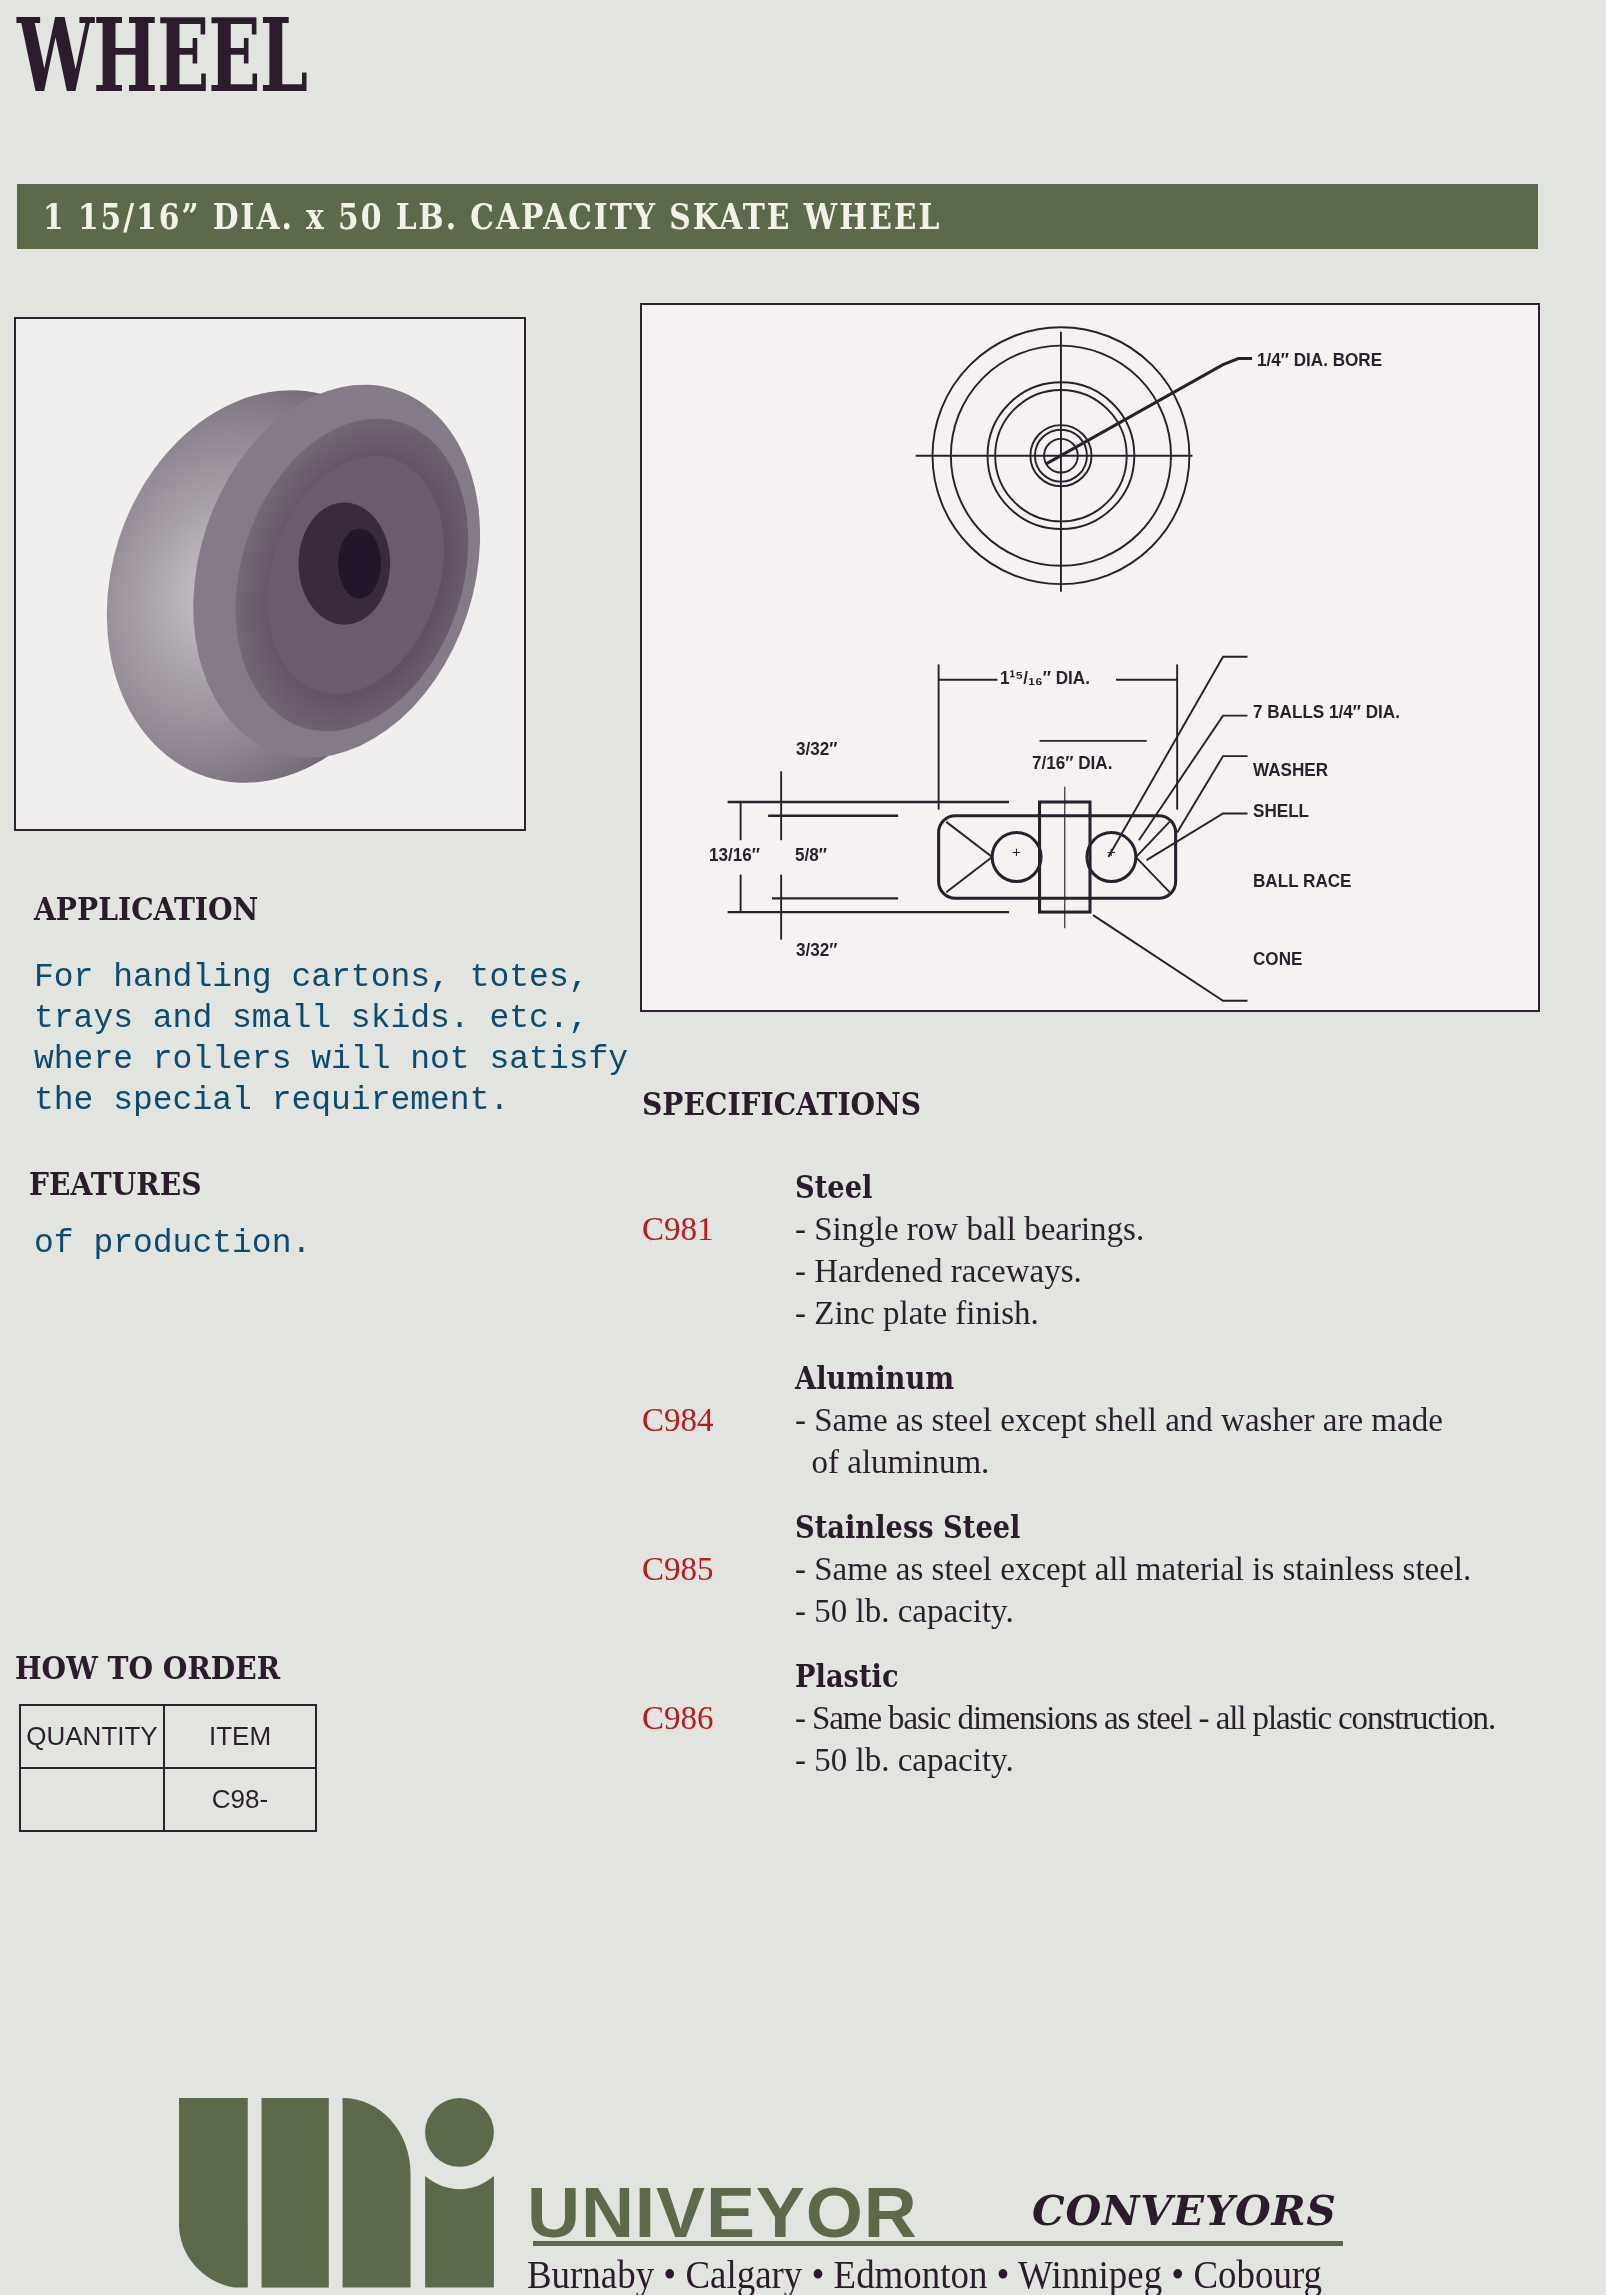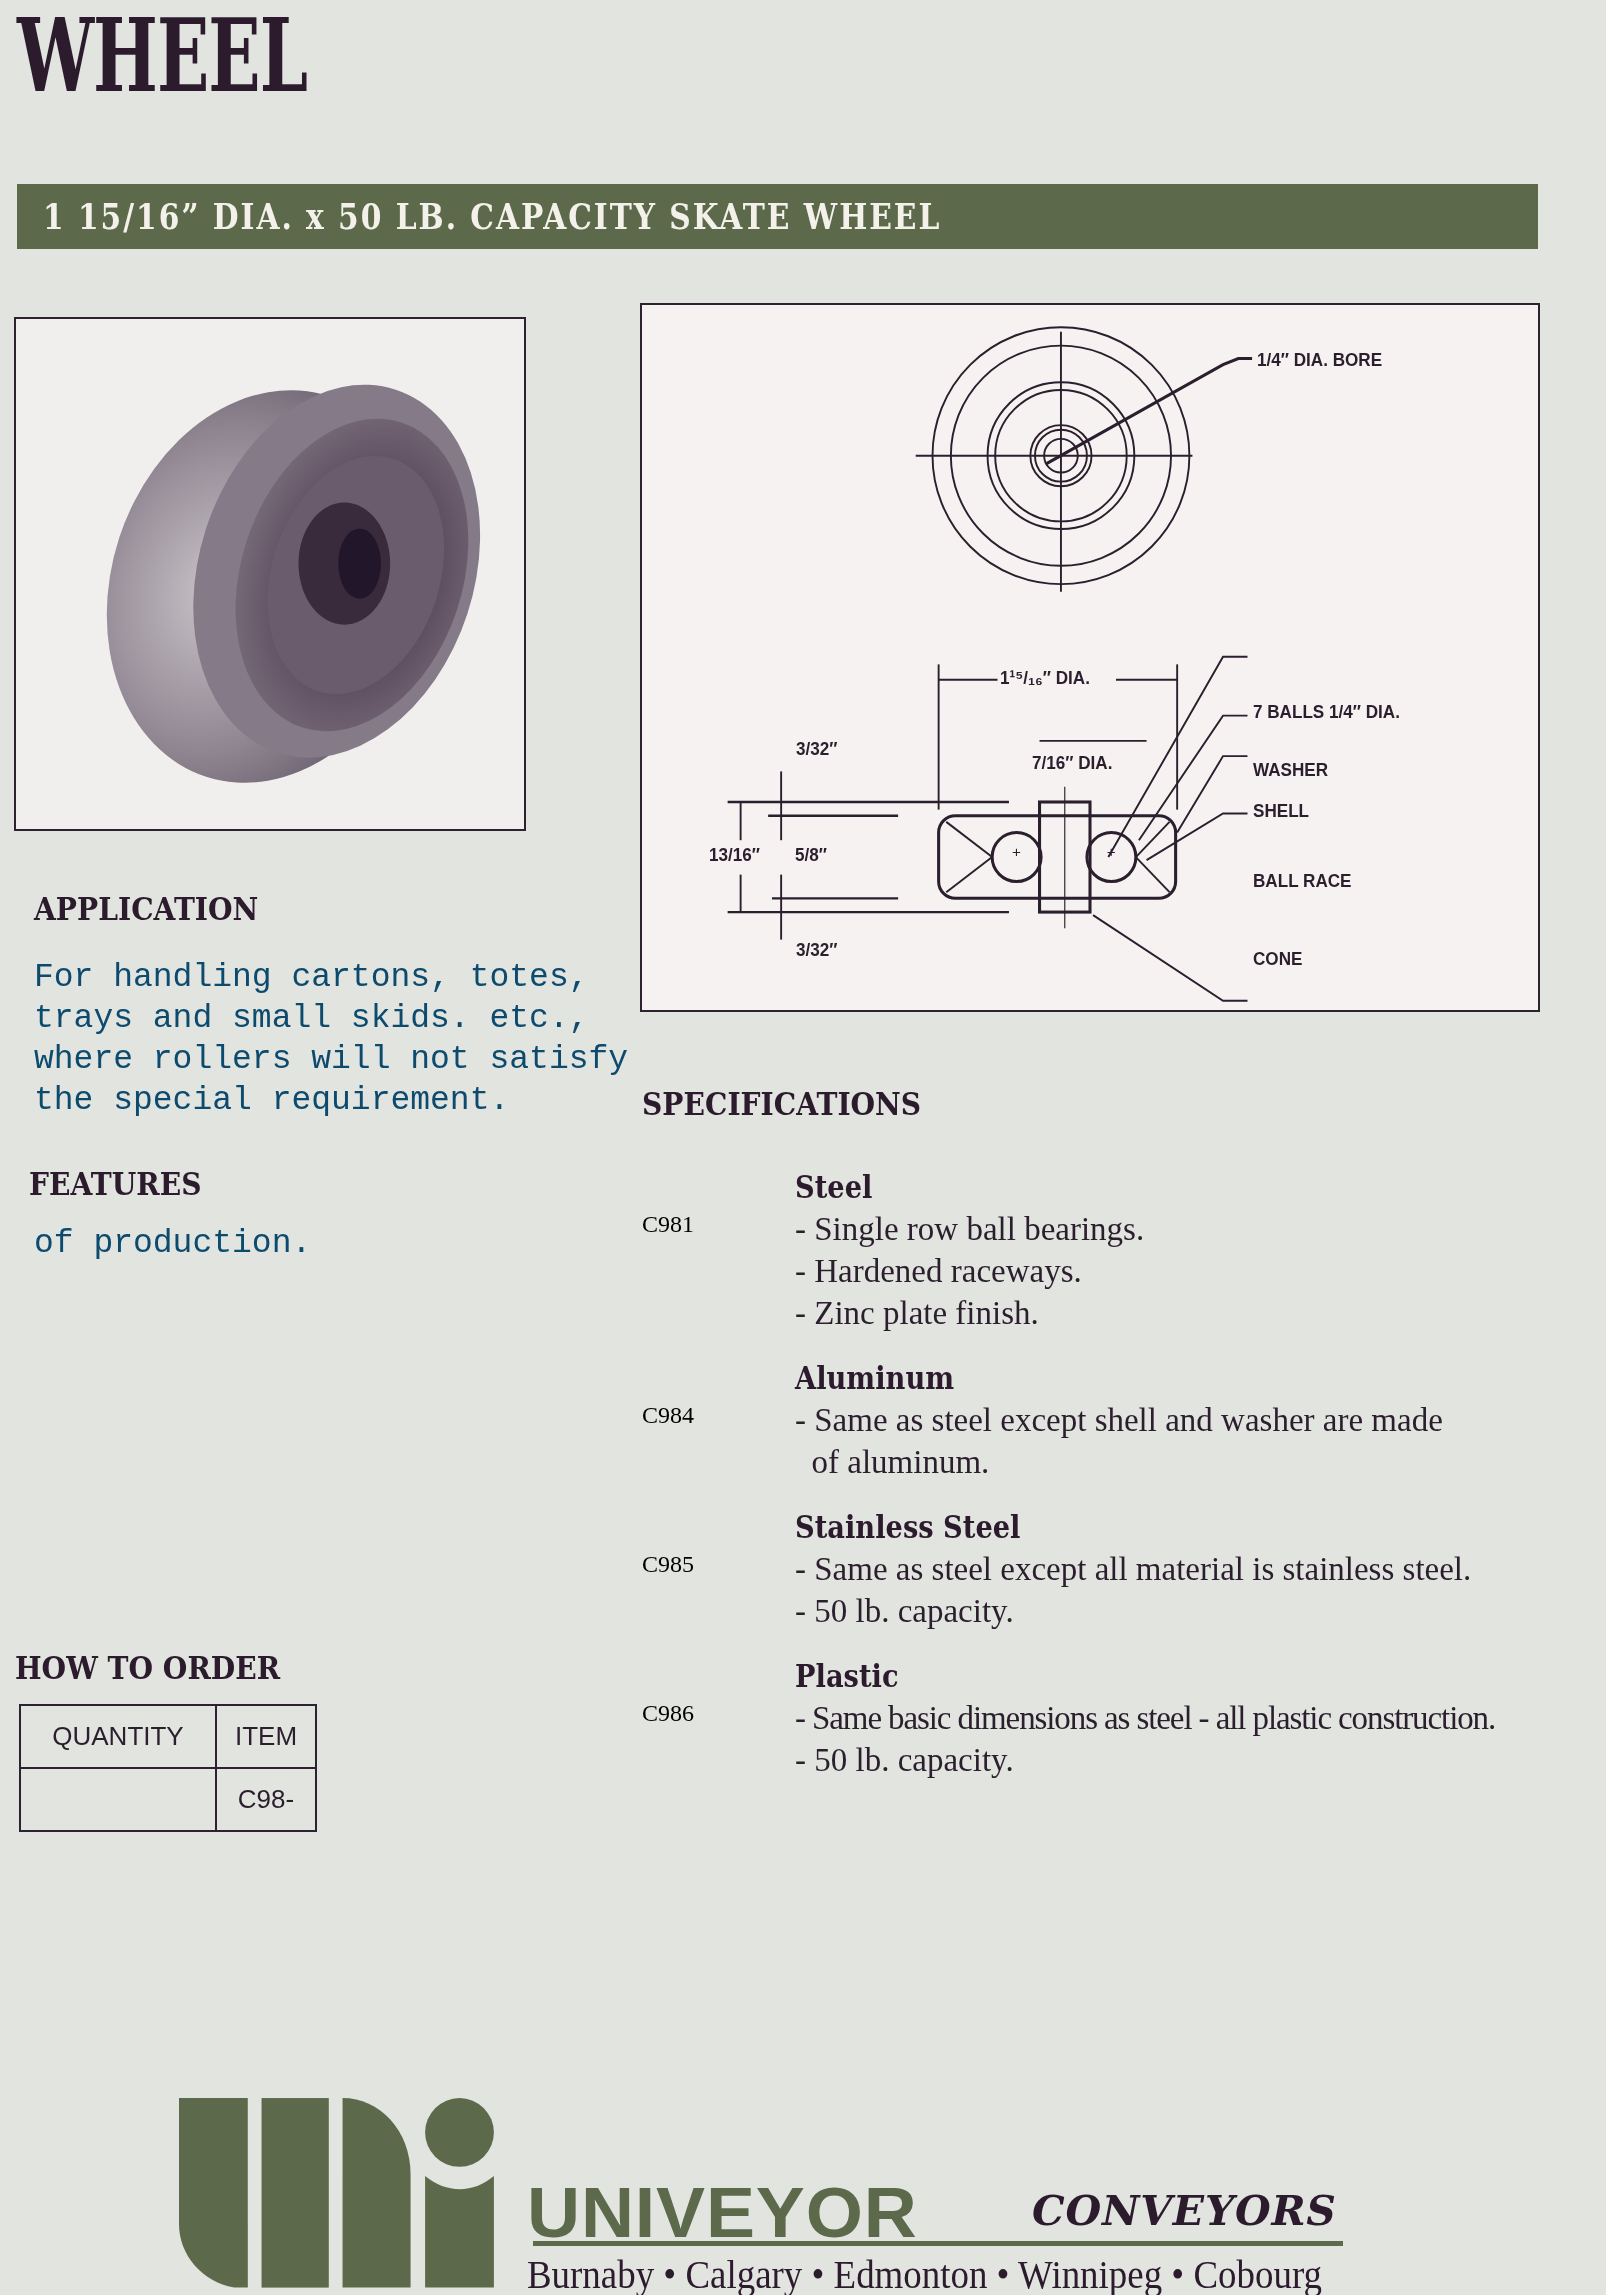--- a/index.html
+++ b/index.html
@@ -76,22 +76,22 @@
   .body-text {
     font-family: Liberation Mono, monospace;
     font-size: 33px;
     line-height: 41px;
     color: #0c4a6e;
   }
 
   .spec-code {
     position: absolute;
     font-family: "Liberation Serif", serif;
-    font-size: 24px;
-    color: #000000;
+    font-size: 33px;
+    color: #b91c1c;
   }
   .spec-title {
     position: absolute;
     font-family: "DejaVu Serif", serif;
     font-weight: bold;
     font-size: 31px;
     color: #2b1b2d;
     transform: scaleX(0.88);
     transform-origin: left top;
     white-space: nowrap;
@@ -297,21 +297,21 @@
   <div class="spec-title" style="left:795px; top:1658px;">Plastic</div>
   <div class="spec-code" style="left:642px; top:1700px;">C986</div>
   <div class="spec-line" style="left:795px; top:1700px; letter-spacing:-1.1px;text-align:right;">- Same basic dimensions as steel - all plastic construction.</div>
   <div class="spec-line" style="left:795px; top:1742px;">- 50 lb. capacity.</div>
 </div>
 
 <div class="abs heading" style="left:15.3px; top:1649px;">HOW TO ORDER</div>
 <table class="order-table">
   <tbody>
       <tr>
-    <td style="width:196px; height:63px;">QUANTITY</td>
+    <td style="width:144px; height:63px;">QUANTITY</td>
     <td>ITEM</td>
   </tr>
   <tr>
     <td></td>
     <td>C98-</td>
   </tr>
 </tbody>
   </table>
 
 <div class="abs" style="left:179px; top:2098px;">

